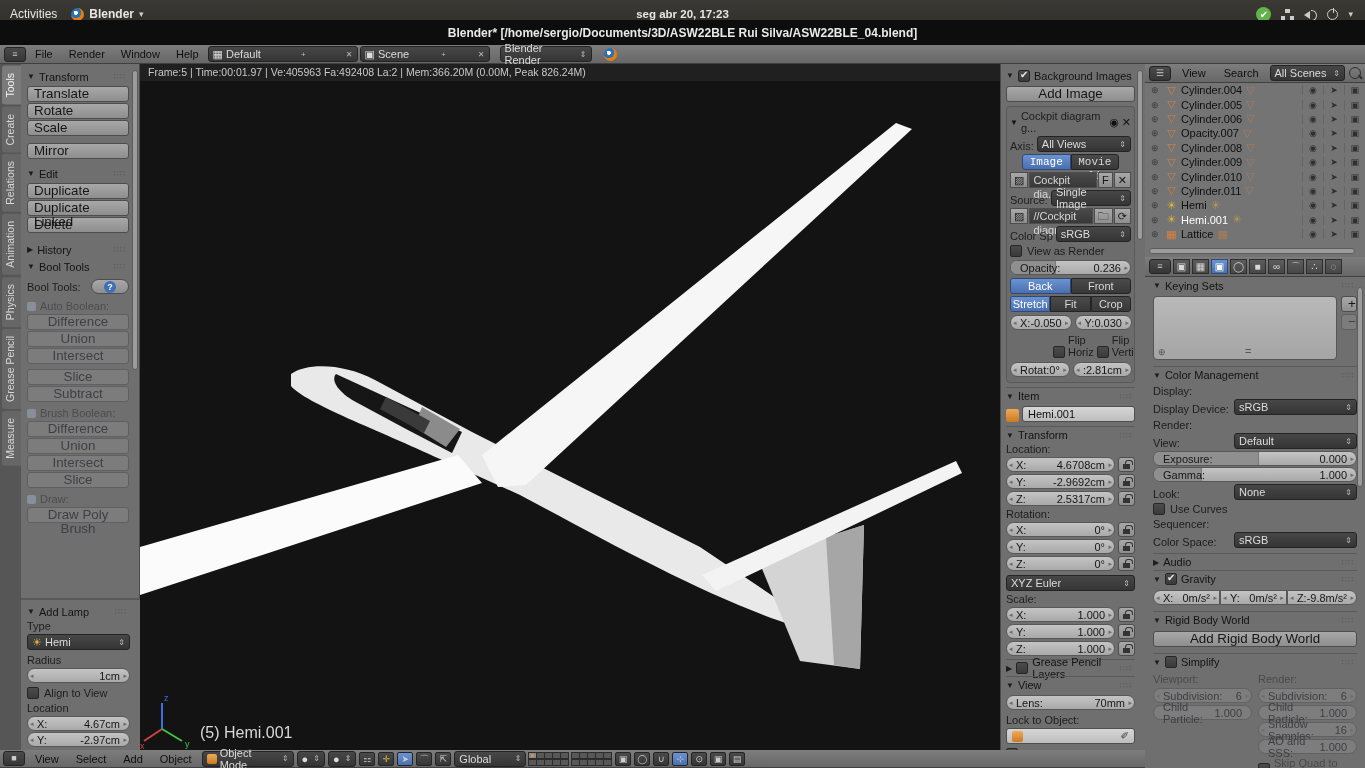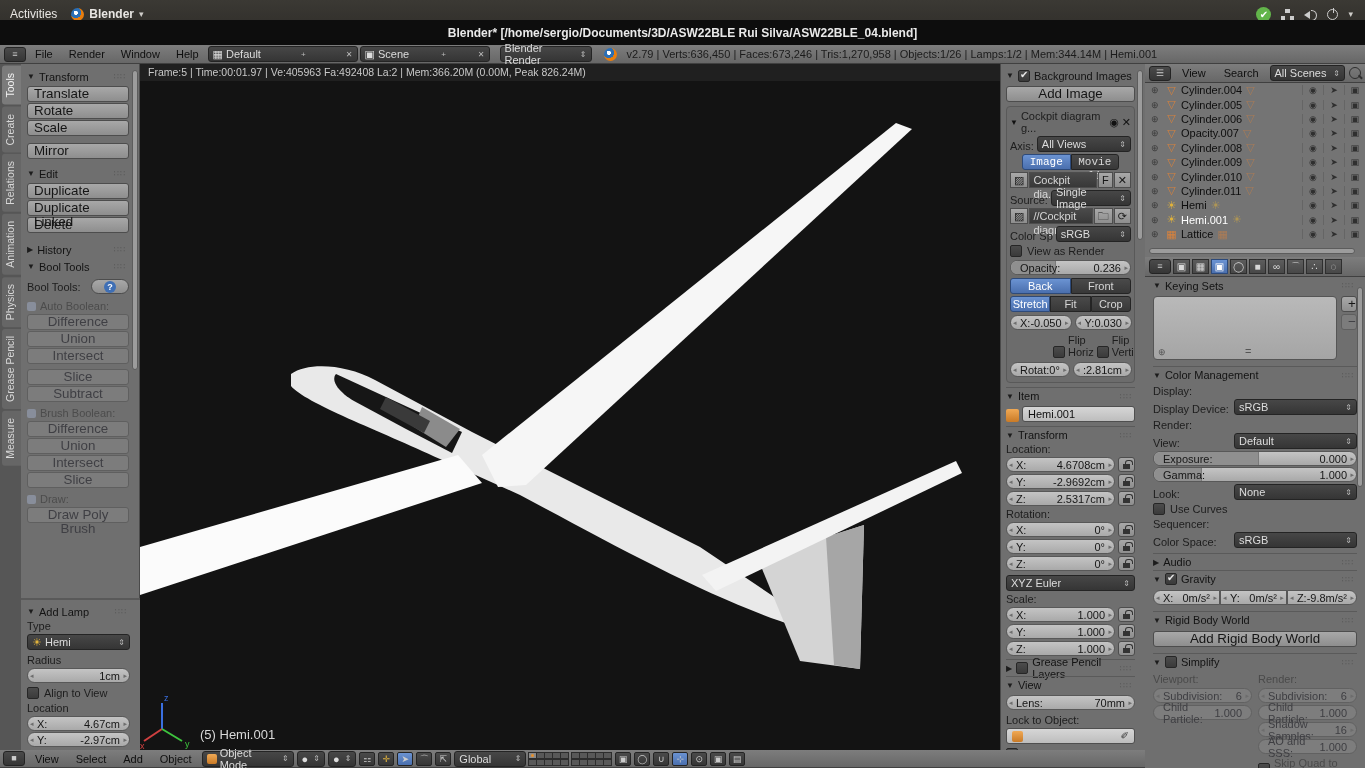--- a/index.html
+++ b/index.html
@@ -95,21 +95,21 @@
     border:1px solid #4d4d4d; display:flex; align-items:center; justify-content:center; }
   .bool-help b { width:12px; height:12px; border-radius:50%; background:#3f6fb5; color:#fff; font-size:9px;
     line-height:12px; text-align:center; font-weight:bold; }
   #add-lamp { position:absolute; left:21px; bottom:18px; width:119px; background:#6f6f6f; border-top:2px solid #595959;
     padding:3px 10px 2px 6px; height:152px; }
   .scroll-ts { right:1px; top:6px; height:300px; }
 
   
   #viewport { position:absolute; left:140px; top:64px; width:860px; height:686px; background:#131313; overflow:hidden; }
   #vp-stats { height:17px; background:#202020; color:#c9c9c9; font-size:10.5px; padding:2px 0 0 8px; }
-  #vp-object { position:absolute; left:60px; bottom:8px; color:#d8d8d8; font-size:13px; }
+  #vp-object { position:absolute; left:60px; bottom:8px; color:#d8d8d8; font-size:16px; }
 
   
   #npanel { position:absolute; left:1000px; top:64px; width:145px; height:686px; background:#6f6f6f;
     border-left:1px solid #4a4a4a; padding:3px 10px 0 5px; overflow:hidden; }
   .subbox { border:1px solid #595959; border-radius:4px; padding:3px; margin:2px 0; background:#6c6c6c; }
   .rowf { display:flex; gap:3px; align-items:flex-end; margin:2px 0; }
   .rowf .dd { flex:1; }
   .rowf .field { flex:1; }
   .nlabel { color:#1d1d1d; }
   .dbk { height:16px; display:flex; gap:1px; }
@@ -178,20 +178,21 @@
 
   <div id="os-bar">
     <div class="left">
       <span>Activities</span>
       <span style="display:flex;align-items:center;gap:5px;">
         <span class="blender-logo"></span>
         <b>Blender</b>
         <span class="caret">▾</span>
       </span>
     </div>
+    <div class="center">seg abr 20, 17:23</div>
     <div class="right">
       <span class="updater-badge">✔</span>
       <span class="mini-ico net-ico"></span>
       <span class="mini-ico vol-ico"></span>
       <span class="mini-ico pwr-ico"></span>
       <span class="caret">▾</span>
     </div>
   </div>
 
   <div id="title-bar">
@@ -214,21 +215,20 @@
       <span>▣</span>&nbsp;
       <span>Scene</span>
       <span class="ud">+</span>
       <span class="ud">✕</span>
     </span>
     <span class="dd" style="width:92px;margin-left:8px;">
       <span>Blender Render</span>
       <span class="ud">⇕</span>
     </span>
     <span class="blender-logo" style="margin-left:10px;"></span>
-    <span class="stats">v2.79 | Verts:636,450 | Faces:673,246 | Tris:1,270,958 | Objects:1/26 | Lamps:1/2 | Mem:344.14M | Hemi.001</span>
   </div>
 
   <div id="tab-strip">
     <div class="vtab on">Tools</div>
     <div class="vtab">Create</div>
     <div class="vtab">Relations</div>
     <div class="vtab">Animation</div>
     <div class="vtab">Physics</div>
     <div class="vtab">Grease Pencil</div>
     <div class="vtab">Measure</div>

